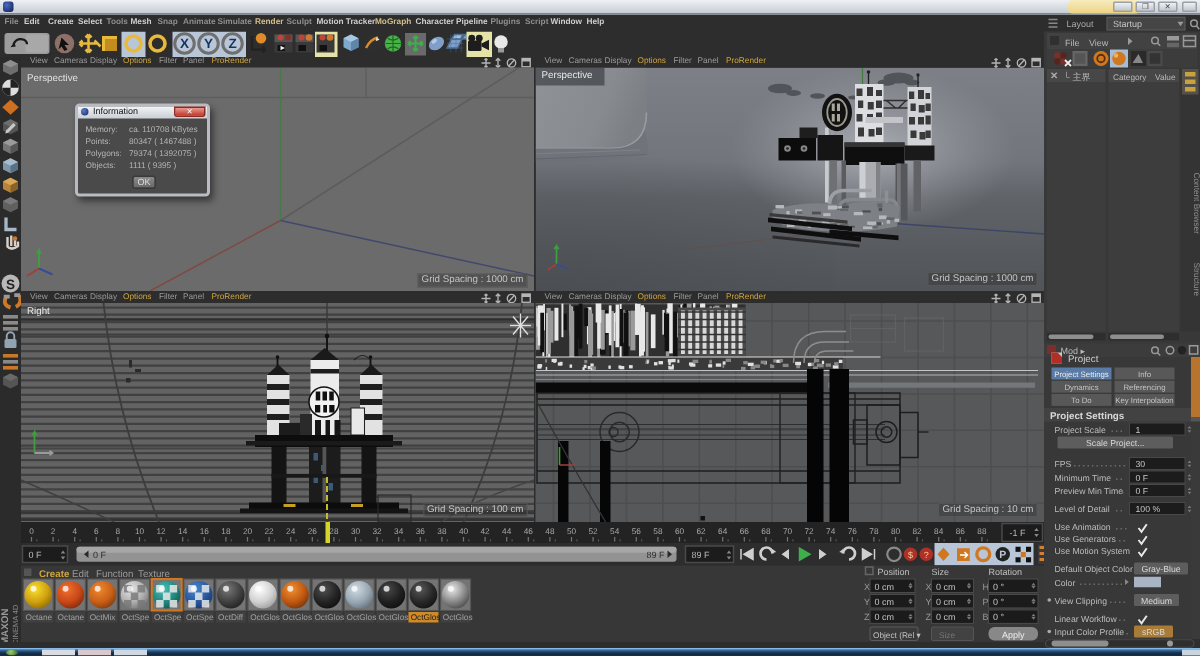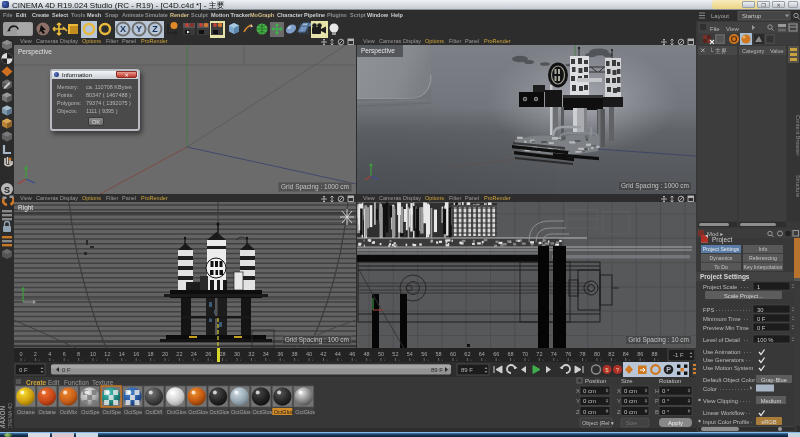--- a/index.html
+++ b/index.html
@@ -9,21 +9,20 @@
 .vpmenu { background:#2d2d2d; color:#9a9a9a; }
 .vpmenu span { margin-right:6px; }
 .chip { position:absolute; font-size:6.5px; color:#c4c4c4; background:rgba(52,52,52,.45); border:1px solid rgba(120,120,120,.35); padding:0 2px; line-height:8px; }
 .lbl { position:absolute; font-size:7px; color:#e8e8e8; }
 </style>
 </head>
 <body>
 
 <div class="abs" style="left:0;top:0;width:800px;height:10px;background:linear-gradient(#eef1f4,#c6ccd4);border-bottom:1px solid #8a8f96;">
   <div class="abs" style="left:2px;top:1px;width:7px;height:7px;background:radial-gradient(circle at 35% 35%, #4a6cc0, #101c50);border-radius:2px;"></div>
-  <div class="abs" style="left:12px;top:0px;font-size:8px;color:#111;white-space:nowrap;">CINEMA 4D R19.024 Studio (RC - R19) - [C4D.c4d *] - 主要</div>
   <div class="abs" style="left:712px;top:0;width:48px;height:9px;background:linear-gradient(#f7ecbe,#ecd382);border-radius:3px;"></div>
   <div class="abs" style="left:742px;top:1px;width:13px;height:7px;background:linear-gradient(#eef0f3,#c2c8d0);border:1px solid #9aa0a8;border-radius:1px;"></div>
   <div class="abs" style="left:757px;top:1px;width:13px;height:7px;background:linear-gradient(#eef0f3,#c2c8d0);border:1px solid #9aa0a8;border-radius:1px;font-size:5px;color:#444;text-align:center;line-height:7px;">❐</div>
   <div class="abs" style="left:772px;top:1px;width:13px;height:7px;background:linear-gradient(#eef0f3,#c2c8d0);border:1px solid #9aa0a8;border-radius:1px;font-size:5px;color:#444;text-align:center;line-height:7px;">✕</div>
   <div class="abs" style="left:788px;top:1px;width:10px;height:7px;background:linear-gradient(#eef0f3,#c2c8d0);border:1px solid #9aa0a8;border-radius:1px;"></div>
 </div>
 
 <div class="abs" id="mainmenu" style="left:0;top:10px;width:800px;height:11px;background:#2d2d2d;font-size:5.5px;font-weight:bold;">
     <span style="position:absolute;left:3px;top:2px;color:#8f8f8f;">File</span>
     <span style="position:absolute;left:16px;top:2px;color:#cfcfcf;">Edit</span>

